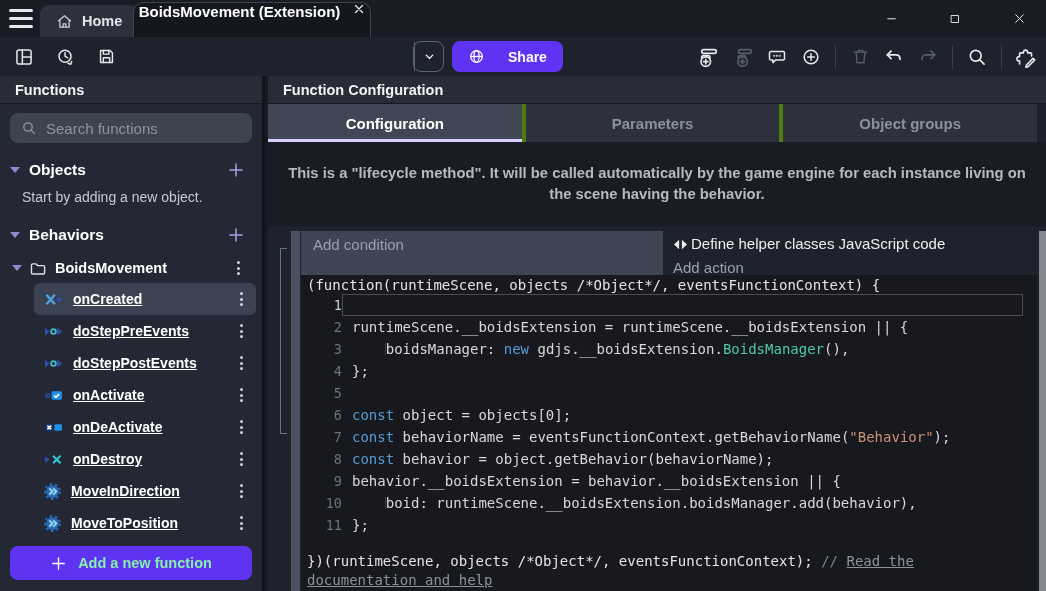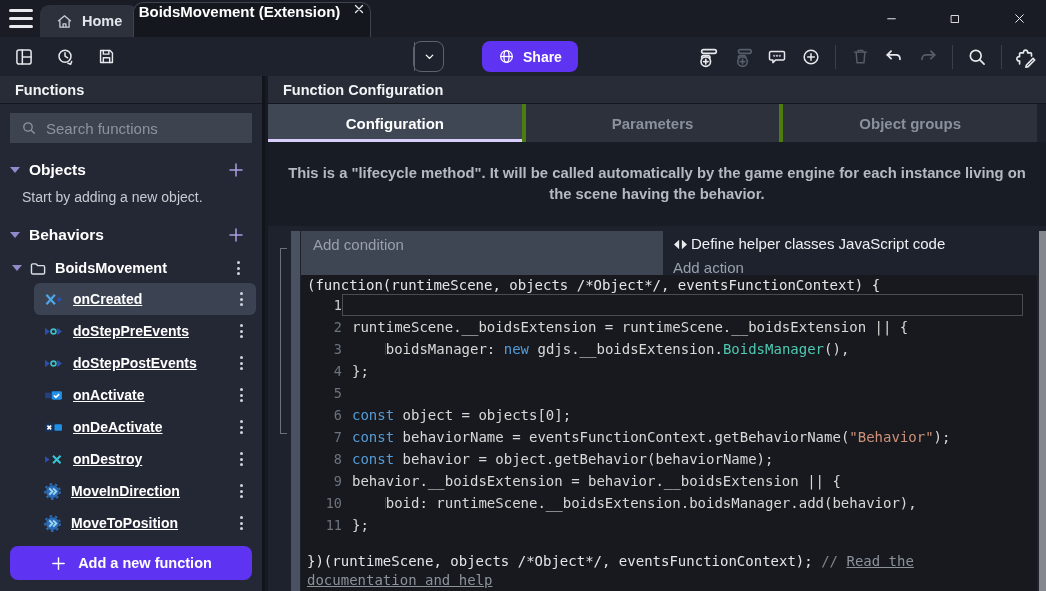--- a/index.html
+++ b/index.html
@@ -30,32 +30,32 @@
   .icon-btn { width:28px; height:28px; display:flex; align-items:center; justify-content:center;
     background:none; border:none; color:#e6e8ec; cursor:pointer; }
   .icon-btn.disabled { color:#565d69; }
   .tb-divider { width:1px; height:24px; background:#3a404b; margin:0 4px; }
   .btn-preview { height:31px; display:flex; align-items:stretch; border:1px solid #5b6270;
     border-radius:8px; background:transparent; color:#fff; }
   .btn-preview .main { display:flex; align-items:center; gap:10px; padding:0 15px;
     font-size:14px; font-weight:700; color:#fff; cursor:pointer; }
   .btn-preview .chev { width:29px; display:flex; align-items:center; justify-content:center;
     border-left:1px solid #5b6270; cursor:pointer; }
-  .btn-share { height:31px; display:flex; align-items:center; gap:8px; padding:0 16px;
+  .btn-share { height:31px; display:flex; align-items:center; gap:23px; padding:0 16px;
     background:var(--accent); border:none; border-radius:8px; color:#fff;
-    font-size:14px; font-weight:700; cursor:pointer;margin-left:30px; }
+    font-size:14px; font-weight:700; cursor:pointer; }
   .ic { display:inline-flex; align-items:center; justify-content:center; }
   .ic svg { display:block; }
 
   
   .sidebar { position:absolute; left:0; top:76px; bottom:0; width:265px; background:#232834;
     border-right:3px solid #11141a; }
   .panel-header { height:28px; background:#272c37; border-bottom:1px solid #14171d;
     display:flex; align-items:center; padding:0 15px; color:#f2f3f5; font-size:14.5px; font-weight:700; }
-  .search { margin:9px 10px 0; height:30px; background:#3d434f; border-radius:0;
+  .search { margin:9px 10px 0; height:30px; background:#3d434f; border-radius:8px;
     display:flex; align-items:center; gap:9px; padding:0 11px;justify-content:space-between; }
   .search .ic { color:#8d94a0; }
   .search input { flex:1; background:transparent; border:none; outline:none;
     color:#e8eaee; font-size:15px; font-family:inherit; }
   .search input::placeholder { color:#8d94a0; }
   .section { display:flex; align-items:center; gap:9px; height:24px; padding:0 15px 0 10px; }
   .section.objects { margin-top:15px; }
   .section.behaviors { margin-top:18px; }
   .section .label { flex:1; color:#fff; font-weight:700; font-size:15.5px; }
   .caret { width:0; height:0; border-left:5px solid transparent; border-right:5px solid transparent;
@@ -65,21 +65,21 @@
   .muted { margin:7px 0 0 22px; color:#c6cad2; font-size:14px; }
   .group-row { margin-top:6px; height:30px; display:flex; align-items:center; gap:8px; padding:0 18px 0 12px;justify-content:space-between; }
   .group-row .label { flex:1; color:#fff; font-weight:700; font-size:14.5px; }
   .fn-row { height:32px; margin:0 6px 0 34px; border-radius:6px; display:flex; align-items:center;
     gap:10px; padding:0 9px 0 10px; cursor:pointer; }
   .fn-row.selected { background:var(--selection); }
   .fn-row .label { flex:1; color:#fff; font-weight:700; font-size:14px;text-decoration:underline; }
   .kebab { display:flex; flex-direction:column; gap:2.5px; padding:4px; background:none; border:none; cursor:pointer; }
   .kebab i { width:3px; height:3px; border-radius:50%; background:#d0d4db; }
   .add-fn { position:absolute; left:10px; right:10px; bottom:11px; height:34px; background:var(--accent);
-    border:none; border-radius:8px; color:#ffffff; font-size:14.5px; font-weight:700;
+    border:none; border-radius:8px; color:#86efac; font-size:14.5px; font-weight:700;
     display:flex; align-items:center; justify-content:center; gap:11px; cursor:pointer; }
 
   
   .main { position:absolute; left:268px; top:76px; right:0; bottom:0; background:#1d212b; }
   .tabs { height:38px; display:flex; padding-right:9px; background:#1d212b; }
   .tab-item { flex:1; display:flex; align-items:center; justify-content:center; background:#2c313c;
     color:#8b919c; font-size:15px; font-weight:700; position:relative; cursor:pointer;
     border-right:4px solid #4d7c0f; }
   .tab-item:last-child { border-right:none; }
   .tab-item.active { background:#3f4654; color:#fff; }

